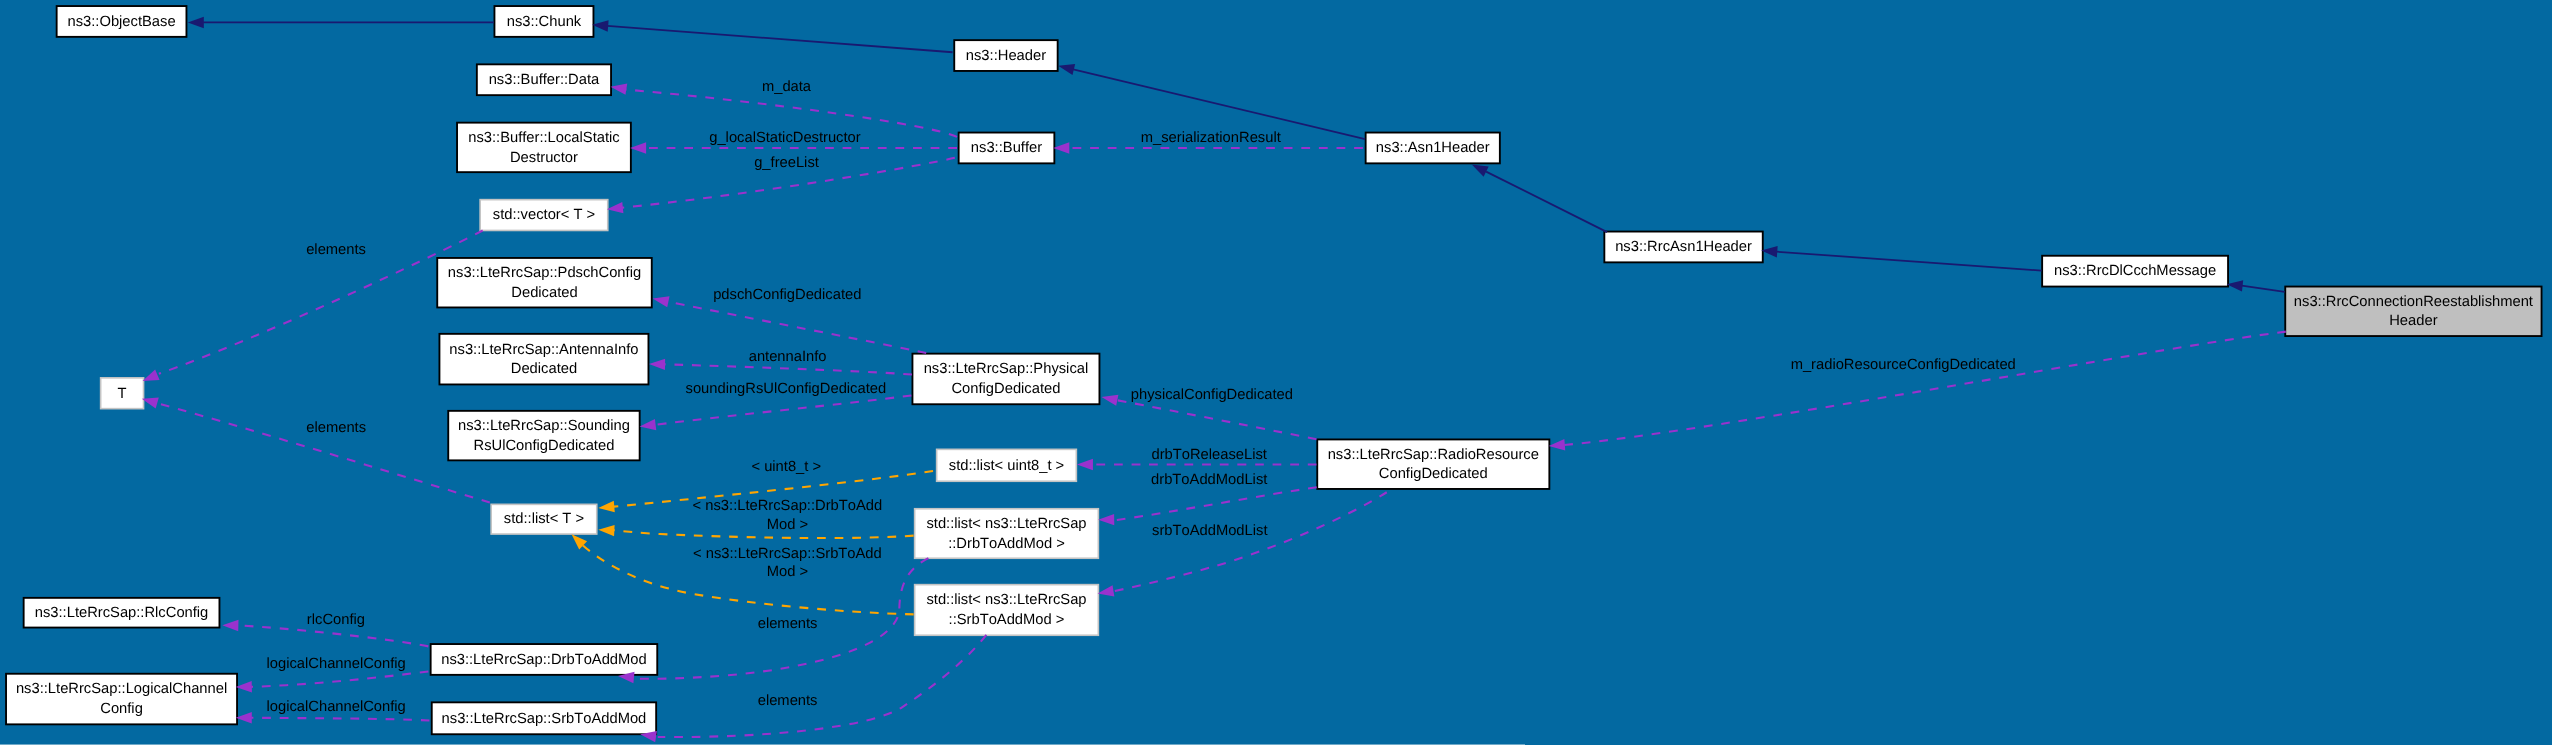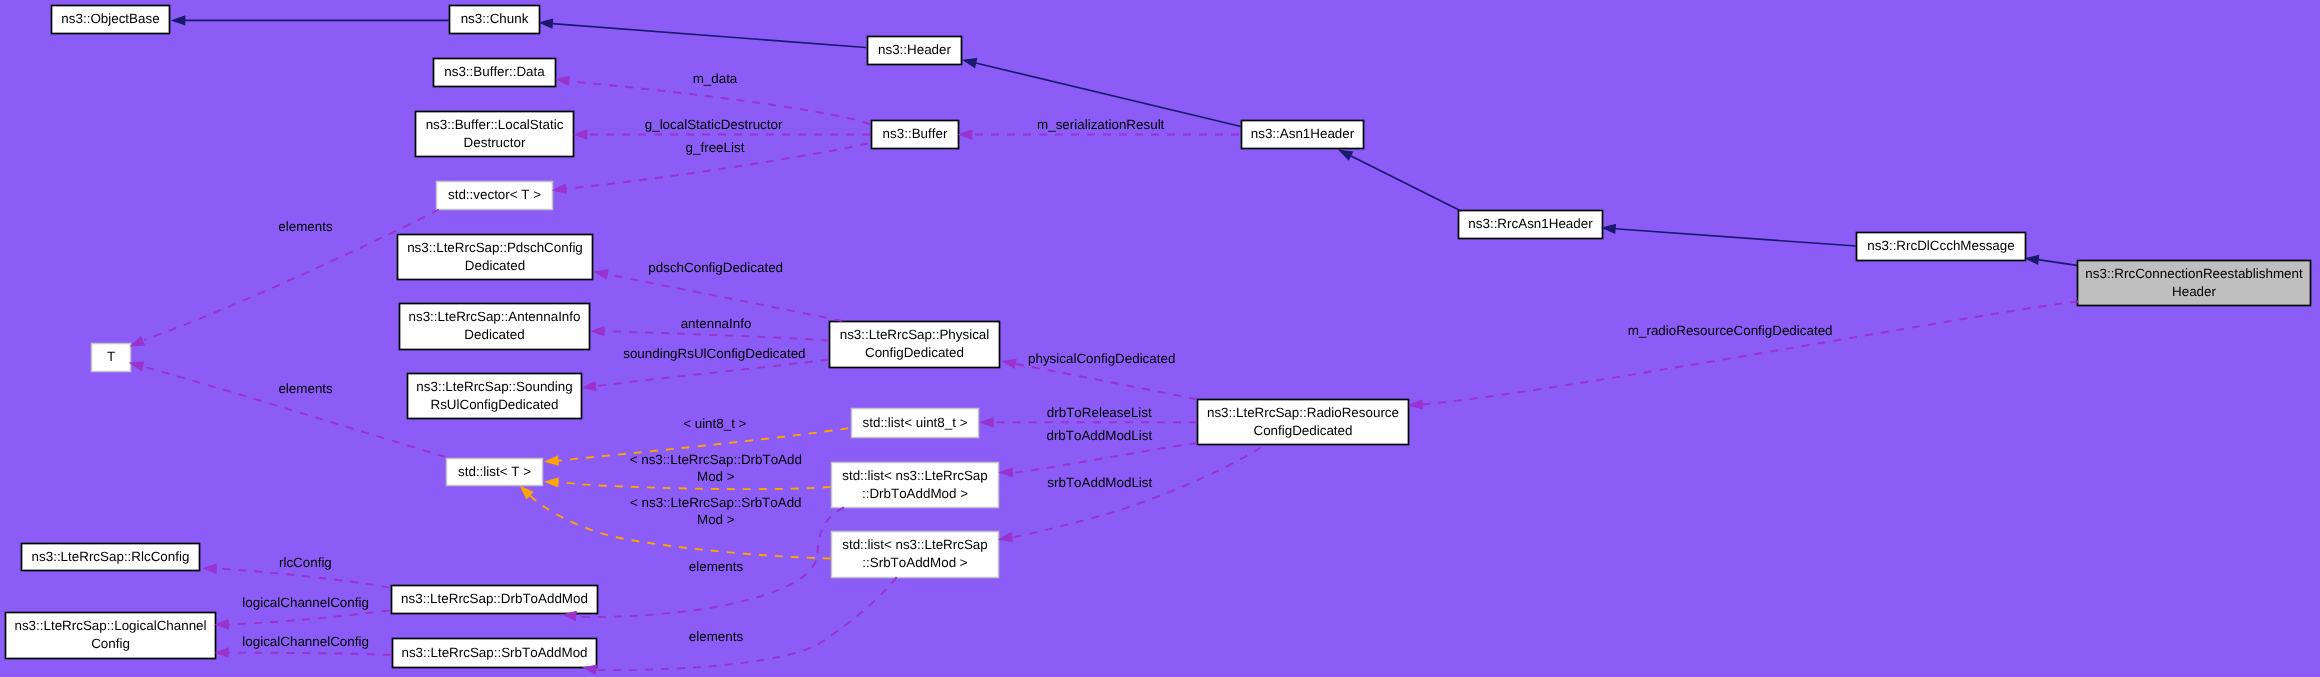--- a/index.html
+++ b/index.html
@@ -1,17 +1,17 @@
 <!DOCTYPE html>
 <html><head>
 <meta charset="utf-8">
 <title>ns3::RrcConnectionReestablishmentHeader collaboration diagram</title>
 <style>
   html,body{margin:0;padding:0;background:#ffffff;-webkit-font-smoothing:antialiased;text-rendering:geometricPrecision;font-kerning:none;}
-  #diagram{width:2320px;height:677px;position:relative;overflow:hidden;background:#8b5cf6;}
+  #diagram{width:2320px;height:677px;position:relative;overflow:hidden;background:#0369a1;}
   svg#graph{display:block;shape-rendering:geometricPrecision;}
   .node-box{fill:#ffffff;stroke:#000000;stroke-width:1.7;}
   .node-box.grey{stroke:#c4c4c4;stroke-width:1.5;}
   .node-box.filled{fill:#bfbfbf;stroke:#000000;stroke-width:1.7;}
   .node-text{font-family:"Liberation Sans",sans-serif;font-size:13.4px;fill:#000000;text-anchor:middle;paint-order:normal;}
   .edge-text{font-family:"Liberation Sans",sans-serif;font-size:13.4px;fill:#000000;text-anchor:middle;}
   .e-inherit{stroke:#191970;stroke-width:1.6;fill:none;}
   .a-inherit{fill:#191970;stroke:none;}
   .e-use{stroke:#9a32cd;stroke-width:1.9;fill:none;stroke-dasharray:8,8;}
   .a-use{fill:#9a32cd;stroke:none;}

